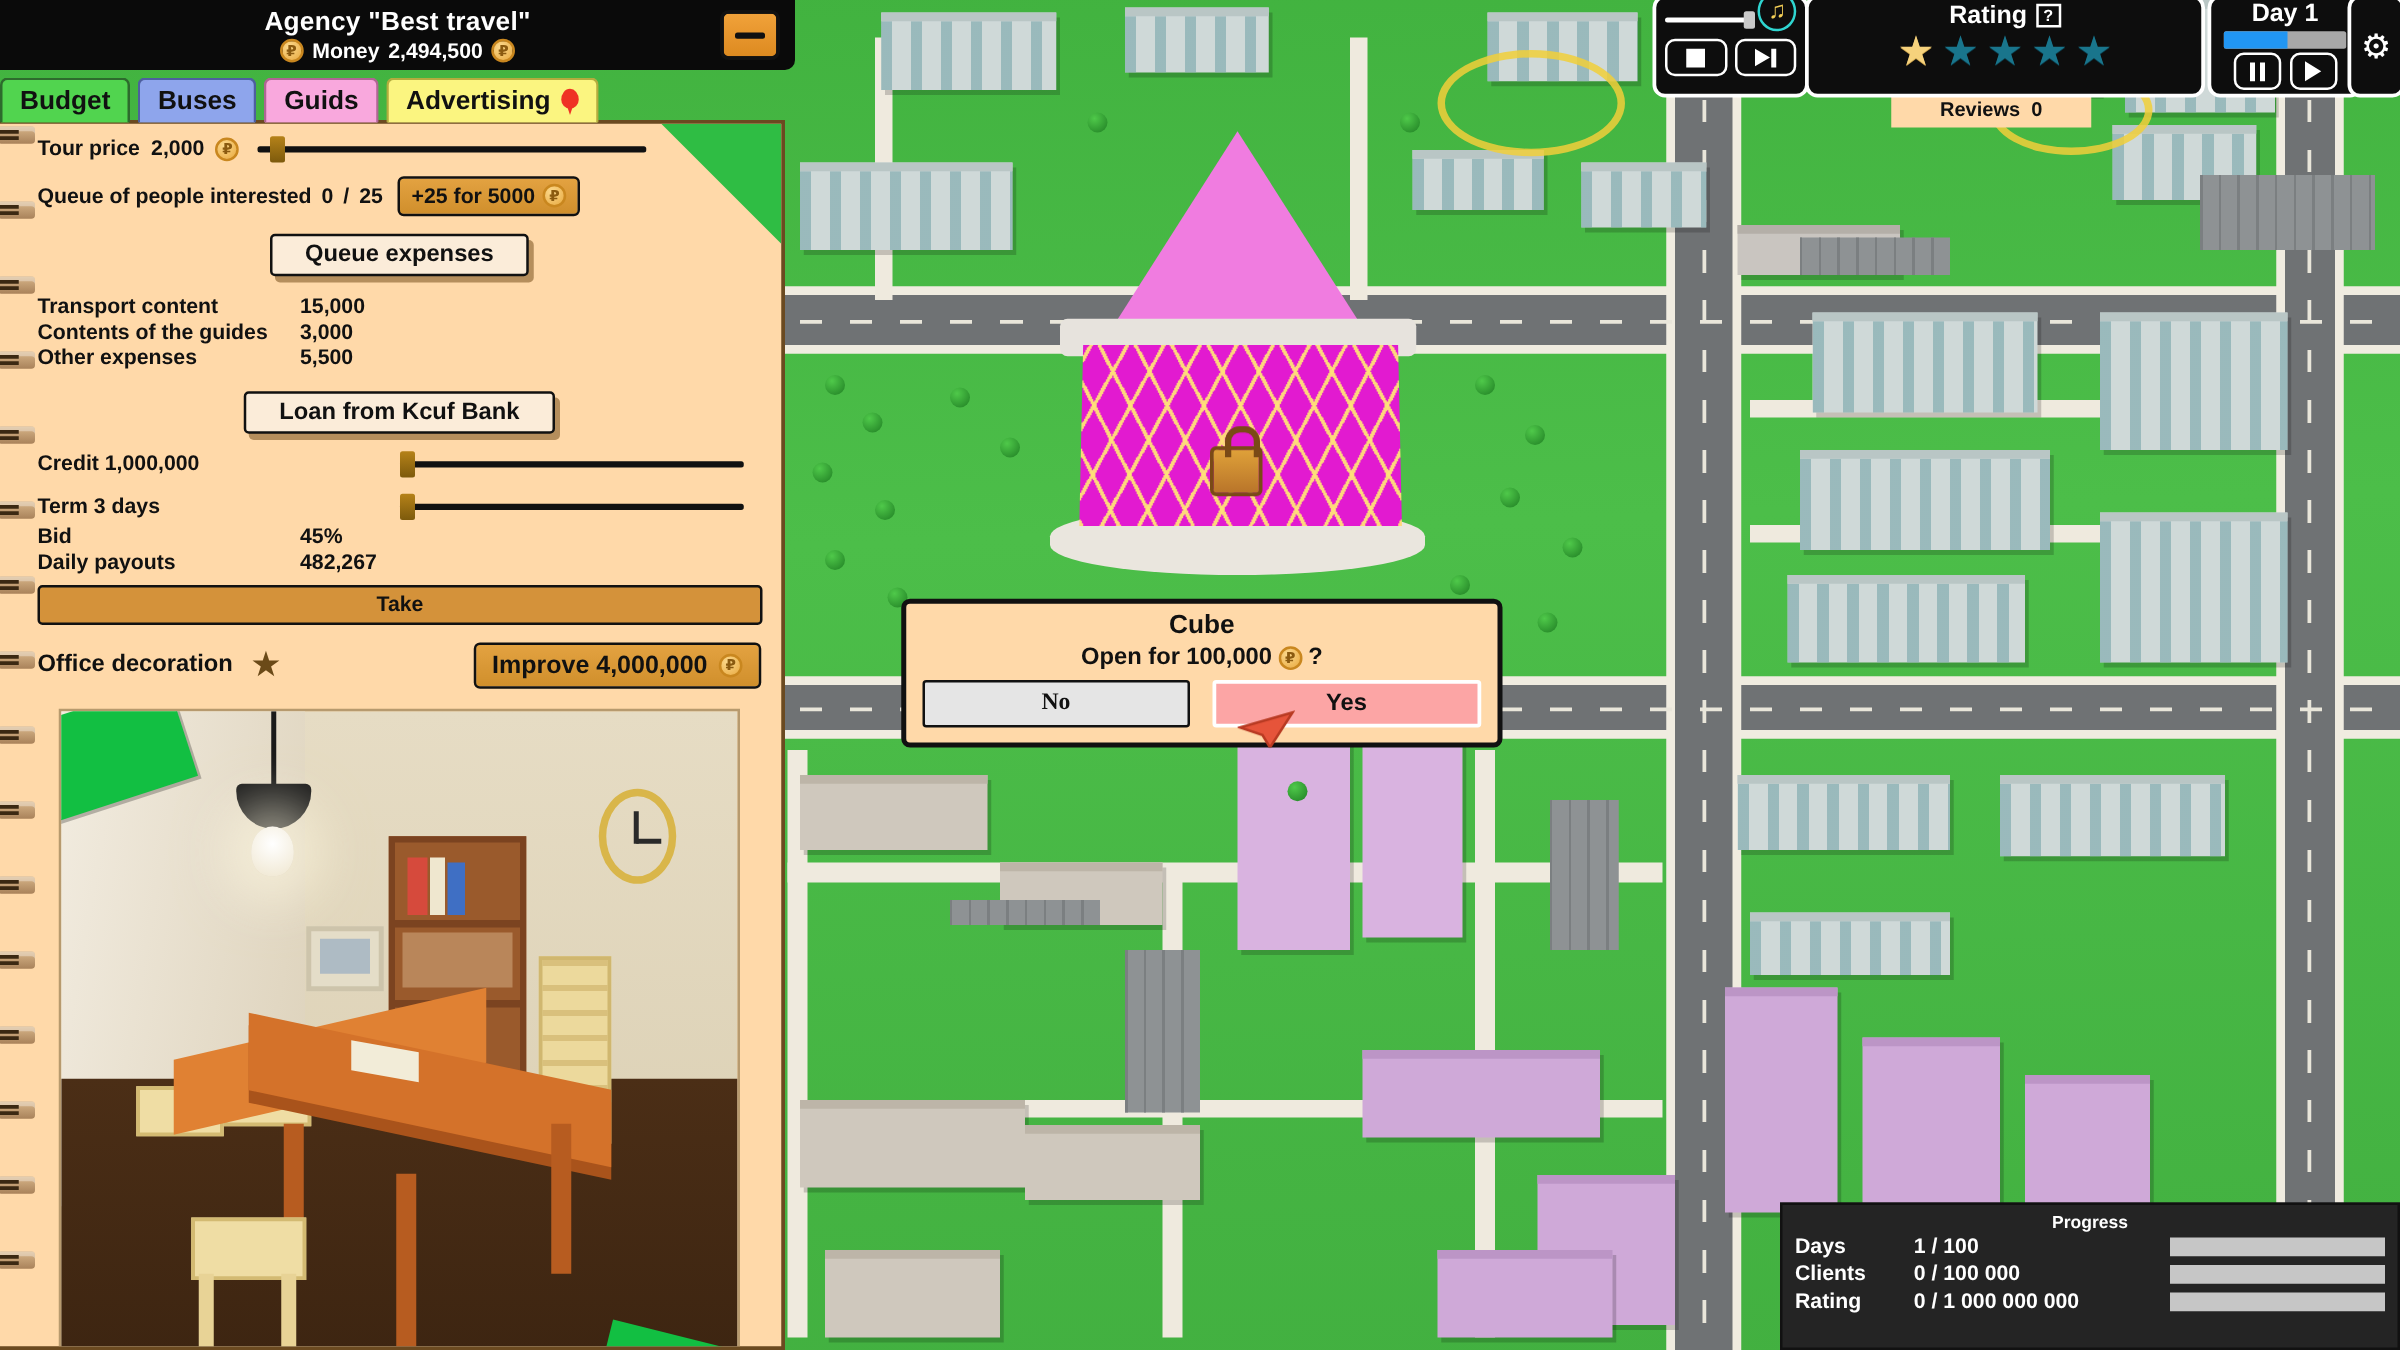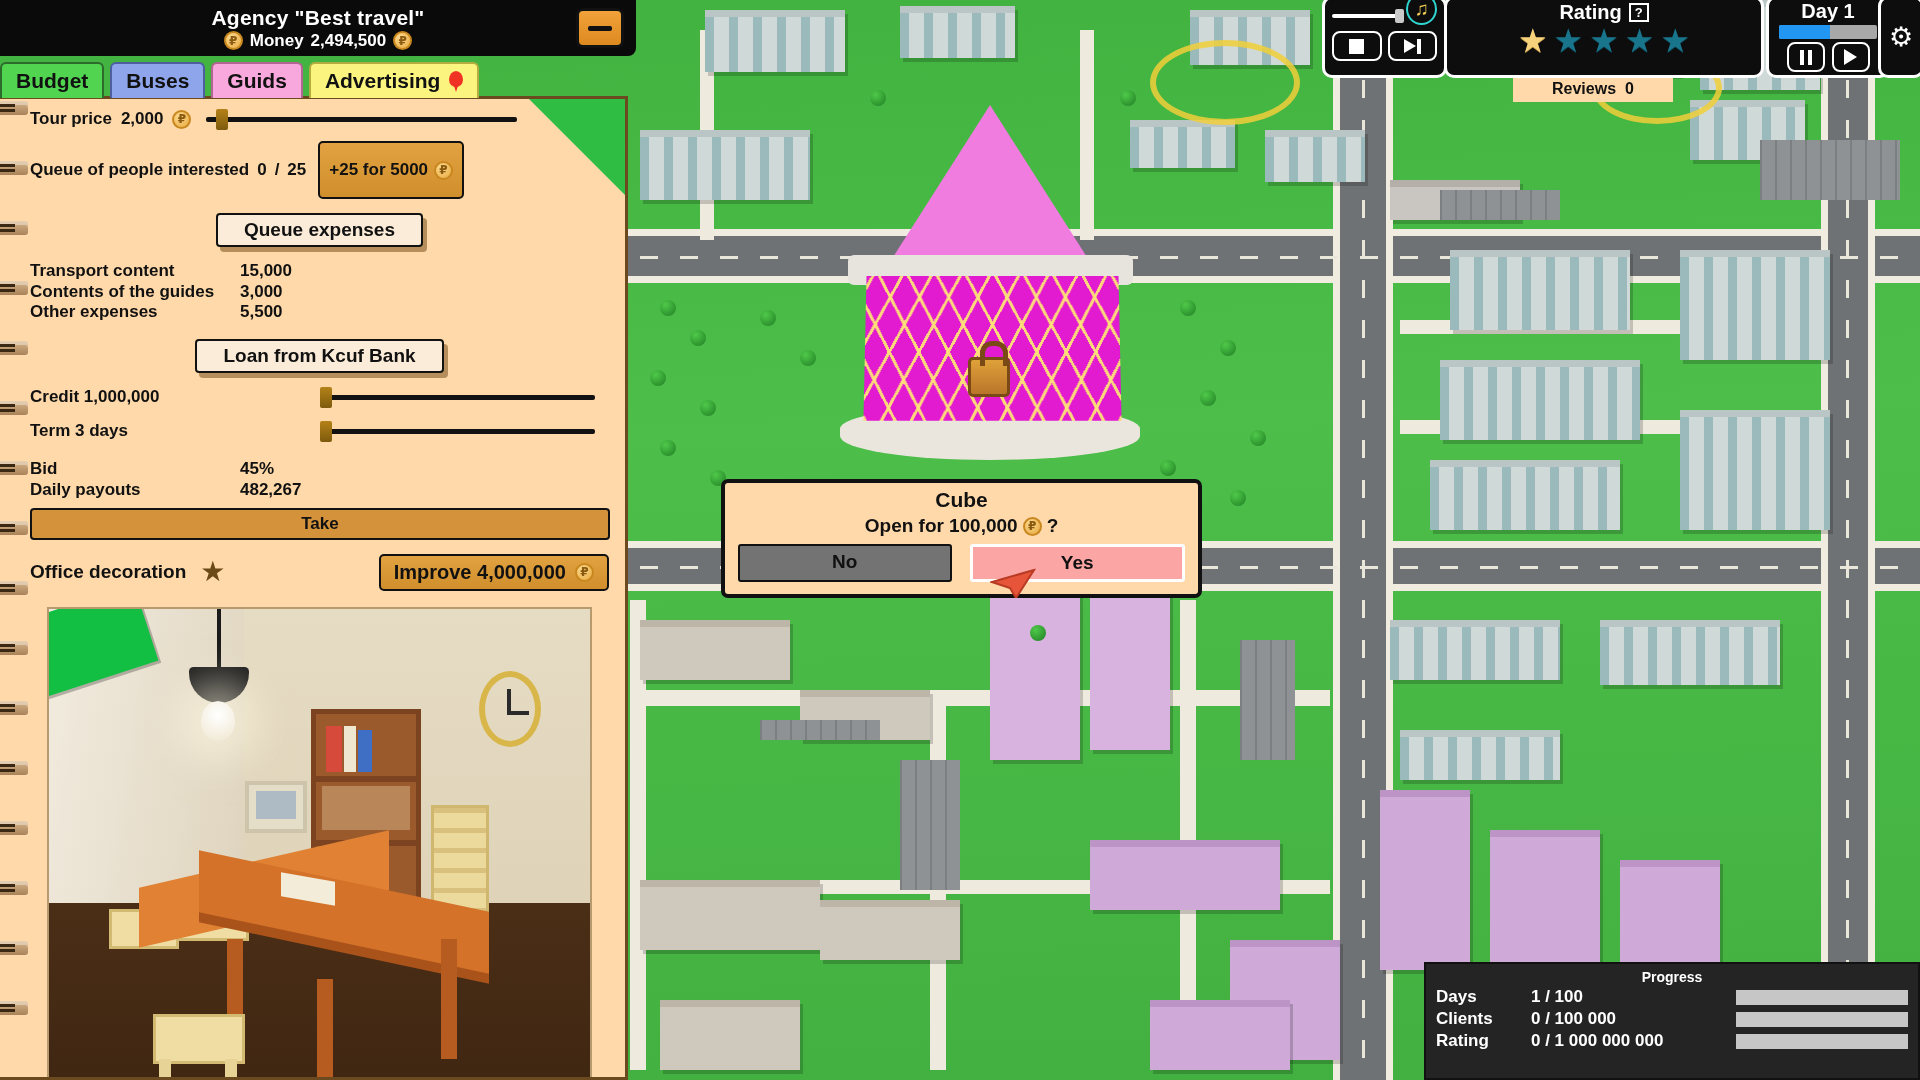--- a/index.html
+++ b/index.html
@@ -176,24 +176,24 @@
   .slider {
     position: relative; height: 5px; background: #111; border-radius: 2px; flex: 1;
   }
   .slider .knob {
     position: absolute; top: -8px; width: 12px; height: 21px;
     background: linear-gradient(#b58219, #7d5a0c);
     border-radius: 2px;
   }
 
   .pill-btn {
-    display: inline-flex; align-items: center; gap: 6px;
+    display: inline-flex; gap: 6px;
     background: linear-gradient(#e3a241, #d08f2c);
     border: 2px solid #111; border-radius: 5px;
-    padding: 17px 9px; font-size: 17px; font-weight: bold; color: #111; cursor: pointer;
+    padding: 4px 9px; font-size: 17px; font-weight: bold; color: #111; cursor: pointer;
   }
   .light-btn {
     display: block; margin: 0 auto; background: #fbecd9;
     border: 2px solid #111; border-radius: 4px;
     padding: 4px 26px; font-size: 19px; font-weight: bold; color: #111; cursor: pointer;
     box-shadow: 4px 5px 0 rgba(120,80,30,.55);
     text-align: center;
   }
   .expense-row { display: flex; font-size: 17px; font-weight: bold; color: #111; line-height: 1.22; }
   .expense-row .lbl { width: 210px; }
@@ -356,21 +356,21 @@
   #cube-dialog .cd-title { text-align: center; font-size: 21px; font-weight: bold; color: #111; margin-top: 5px; }
   #cube-dialog .cd-sub {
     display: flex; align-items: center; justify-content: center; gap: 5px;
     font-size: 19px; font-weight: bold; color: #111; margin-top: 3px;
   }
   #cube-dialog .cd-btns { display: flex; gap: 18px; padding: 7px 13px 0; }
   #cube-dialog .cd-btn {
     flex: 1; text-align: center; font-size: 19px; font-weight: bold; color: #111;
     padding: 5px 0; border: 2px solid #111; border-radius: 3px; cursor: pointer;
   }
-  #cube-dialog .cd-no { background: #737373; }
+  #cube-dialog .cd-no { background: #e5e5e5; font-family: Liberation Serif, serif; }
   #cube-dialog .cd-yes { background: #fca5a5; border-color: #fff; border-width: 3px; }
 
   #cursor { position: absolute; left: 990px; top: 548px; z-index: 60; width: 46px; height: 50px; }
   #cursor svg { display: block; }
 
   
   #progress-panel {
     position: absolute; left: 1424px; top: 962px; width: 496px; height: 118px;
     background: #242424; border: 2px solid #111; z-index: 40; padding: 5px 10px 0;
   }
@@ -577,21 +577,21 @@
         <span class="slider" style="margin-right:14px;">
           <span class="knob" style="left:0%"></span>
         </span>
       </div>
       <div class="row-line" style="margin-top:14px;">
         <span style="width:290px">Term 3 days</span>
         <span class="slider" style="margin-right:14px;">
           <span class="knob" style="left:0%"></span>
         </span>
       </div>
-      <div class="expense-row" style="margin-top:18px;">
+      <div class="expense-row" style="margin-top:4px;">
         <span class="lbl">Bid</span>
         <span class="val">45%</span>
       </div>
       <div class="expense-row">
         <span class="lbl">Daily payouts</span>
         <span class="val">482,267</span>
       </div>
     </div>
 
     <div id="take-btn">Take</div>

